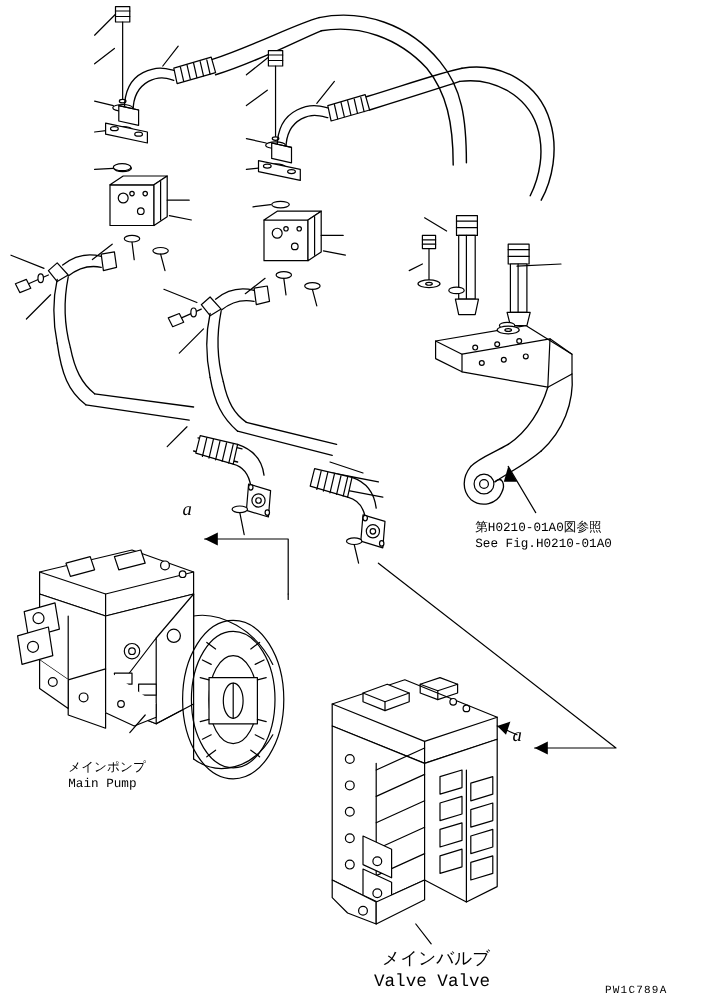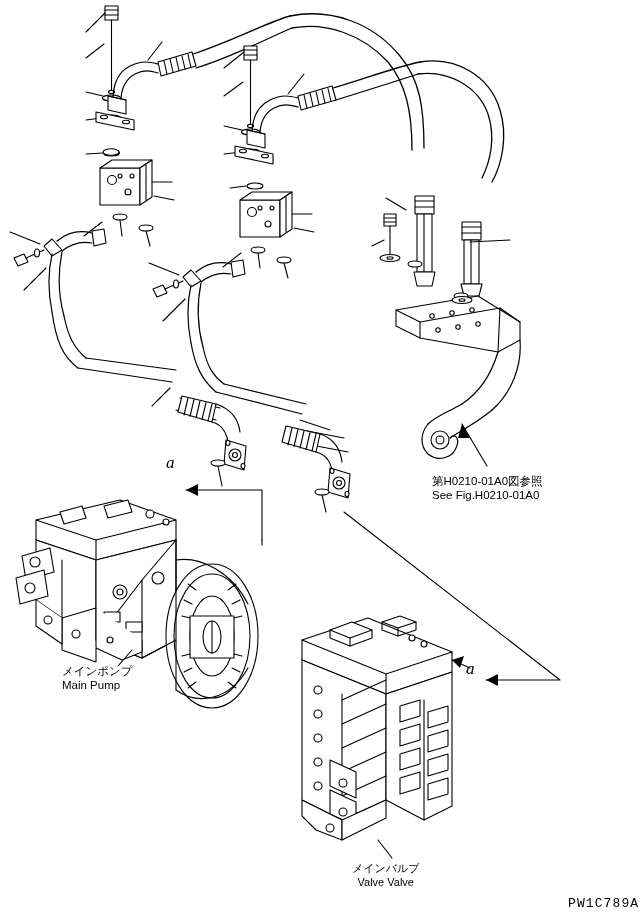--- a/index.html
+++ b/index.html
@@ -1,26 +1,26 @@
 <!DOCTYPE html>
 <html><head>
 <meta charset="utf-8">
 <style>
   html,body{margin:0;padding:0;background:#fff;}
   body{width:640px;height:915px;font-family:"Liberation Sans",sans-serif;}
   #stage{position:relative;width:640px;height:915px;overflow:hidden;background:#fff;}
   svg#art{position:absolute;left:0;top:0;width:640px;height:915px;}
   .lbl{position:absolute;font-family:"Liberation Mono","DejaVu Sans Mono",monospace;color:#000;white-space:pre;line-height:1.25;}
-  .lbl-jp{font-family:Liberation Sans, sans-serif;}
+  .lbl-jp{font-family:Liberation Mono, monospace;}
   #ref-note{left:432px;top:474px;font-size:11.5px;letter-spacing:0px;}
-  #main-pump-label{left:62px;top:664px;font-size:11.5px;text-align:left;}
-  #main-valve-label{left:352px;top:862px;font-size:11px;text-align:center;}
+  #main-pump-label{left:62px;top:692px;font-size:11.5px;text-align:left;}
+  #main-valve-label{left:340px;top:862px;font-size:16px;text-align:right;}
   #callout-a-left{left:166px;top:452px;font-size:17px;font-style:italic;font-family:"Liberation Serif",serif;}
   #callout-a-right{left:466px;top:658px;font-size:17px;font-style:italic;font-family:"Liberation Serif",serif;}
-  #drawing-no{left:568px;top:896px;font-size:13px;letter-spacing:1.1px;}
+  #drawing-no{left:550px;top:896px;font-size:10px;letter-spacing:1.1px;}
 </style>
 </head>
 <body>
 
 <div id="stage">
 
   <svg id="art" viewBox="0 0 640 915">
     <g fill="none" stroke="#000" stroke-width="1.1" stroke-linecap="round" stroke-linejoin="round">
 
       <g>

